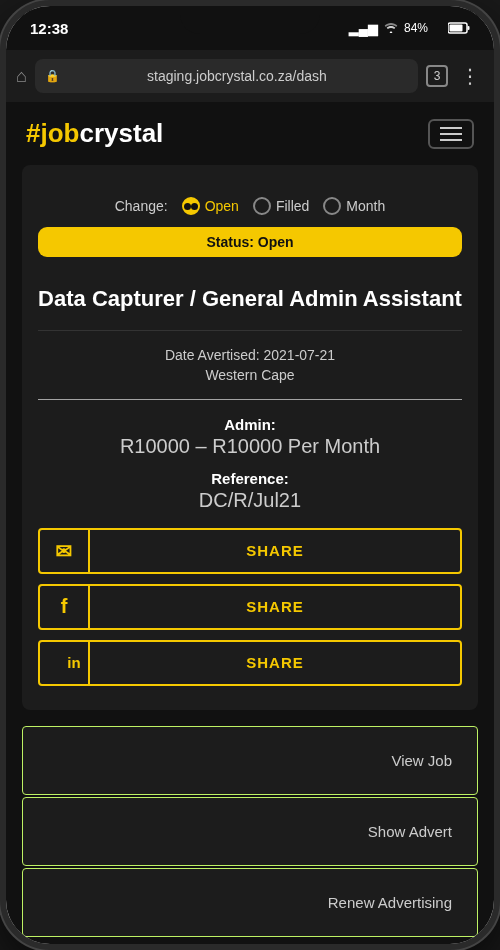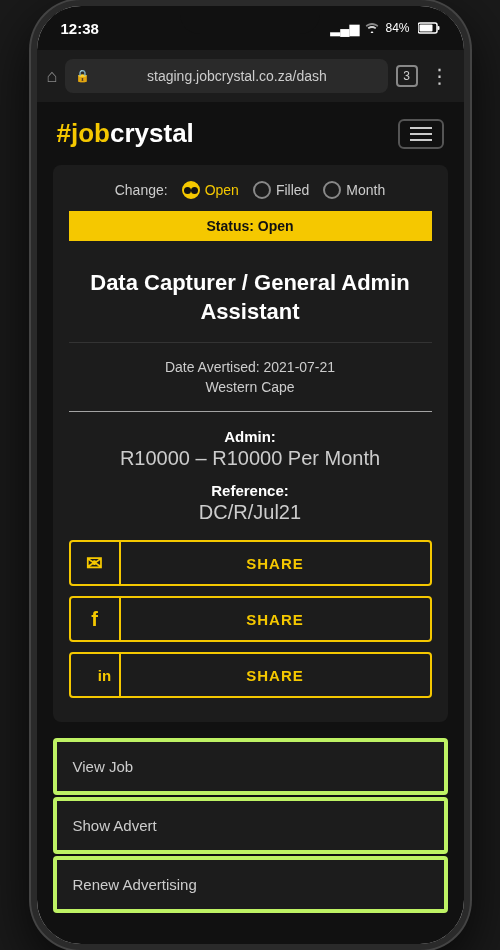--- a/index.html
+++ b/index.html
@@ -7,21 +7,21 @@
     body {
       background: #1a1a1a;
       display: flex;
       justify-content: center;
       align-items: center;
       min-height: 100vh;
       font-family: -apple-system, BlinkMacSystemFont, 'Segoe UI', Arial, sans-serif;
     }
 
     .phone-frame {
-      width: 439px;
+      width: 500px;
       height: 950px;
       background: #e5e5e5;
       border-radius: 50px;
       border: 6px solid #2a2a2a;
       box-shadow: 0 0 0 2px #444, 0 20px 60px rgba(0,0,0,0.8);
       overflow: hidden;
       position: relative;
       display: flex;
       flex-direction: column;
     }
@@ -184,20 +184,21 @@
     }
 
     
     .status-toggle {
       display: flex;
       align-items: center;
       justify-content: center;
       gap: 14px;
       margin-bottom: 12px;
       flex-wrap: wrap;
+      margin-top: 16px;
     }
 
     .toggle-label {
       color: #ccc;
       font-size: 14px;
     }
 
     .radio-option {
       display: flex;
       align-items: center;
@@ -234,21 +235,21 @@
       font-size: 14px;
     }
 
     .radio-text.selected {
       color: #f5c800;
     }
 
     
     .status-banner {
       background: #f5c800;
-      border-radius: 0;
+      border-radius: 9px;
       text-align: center;
       padding: 6px;
       margin-bottom: 28px;
     }
 
     .status-banner-text {
       color: #111;
       font-size: 14px;
       font-weight: 600;
     }
@@ -351,48 +352,48 @@
     
     .action-buttons {
       margin: 0 16px 16px;
       display: flex;
       flex-direction: column;
       gap: 2px;
     }
 
     .action-btn {
       width: 100%;
-      padding: 16px;
+      padding: 25px;
       background: #1c1c1c;
-      border: 4px solid #bef264;
+      border: 1px solid #bef264;
       border-radius: 4px;
       color: #ccc;
       font-size: 15px;
       cursor: pointer;
-      text-align: left;
+      text-align: right;
     }
   </style>
 </head>
 <body>
 
 <div class="phone-frame">
   <div class="notch"></div>
 
   <div class="status-bar">
     <span class="time">12:38</span>
     <div class="status-icons">
       <span>▂▄▆</span>
       <span>
         <svg width="16" height="12" viewBox="0 0 16 12" fill="white">
           <path d="M8 10l1.5 2H6.5L8 10z"></path>
           <path d="M8 7c1.2 0 2.3.4 3.2 1.1l1.1-1.4C11.2 5.6 9.7 5 8 5s-3.2.6-4.3 1.7l1.1 1.4C5.7 7.4 6.8 7 8 7z" opacity="0.8"></path>
           <path d="M8 4c2 0 3.8.7 5.2 1.9l1.1-1.4C12.6 3 10.4 2 8 2S3.4 3 1.7 4.5l1.1 1.4C4.2 4.7 6 4 8 4z" opacity="0.5"></path>
         </svg>
       </span>
-      <span style="display:flex;align-items:center;gap:8px;">
+      <span style="display:flex;align-items:center;gap:20px;">
         <span style="font-size:12px;color:#fff;">84%</span>
         <svg width="22" height="12" viewBox="0 0 22 12" fill="white">
           <rect x="0" y="1" width="19" height="10" rx="2" stroke="white" stroke-width="1.5" fill="none"></rect>
           <rect x="1.5" y="2.5" width="13" height="7" rx="1" fill="white"></rect>
           <rect x="19.5" y="4" width="2" height="4" rx="1" fill="white"></rect>
         </svg>
       </span>
     </div>
   </div>
 

